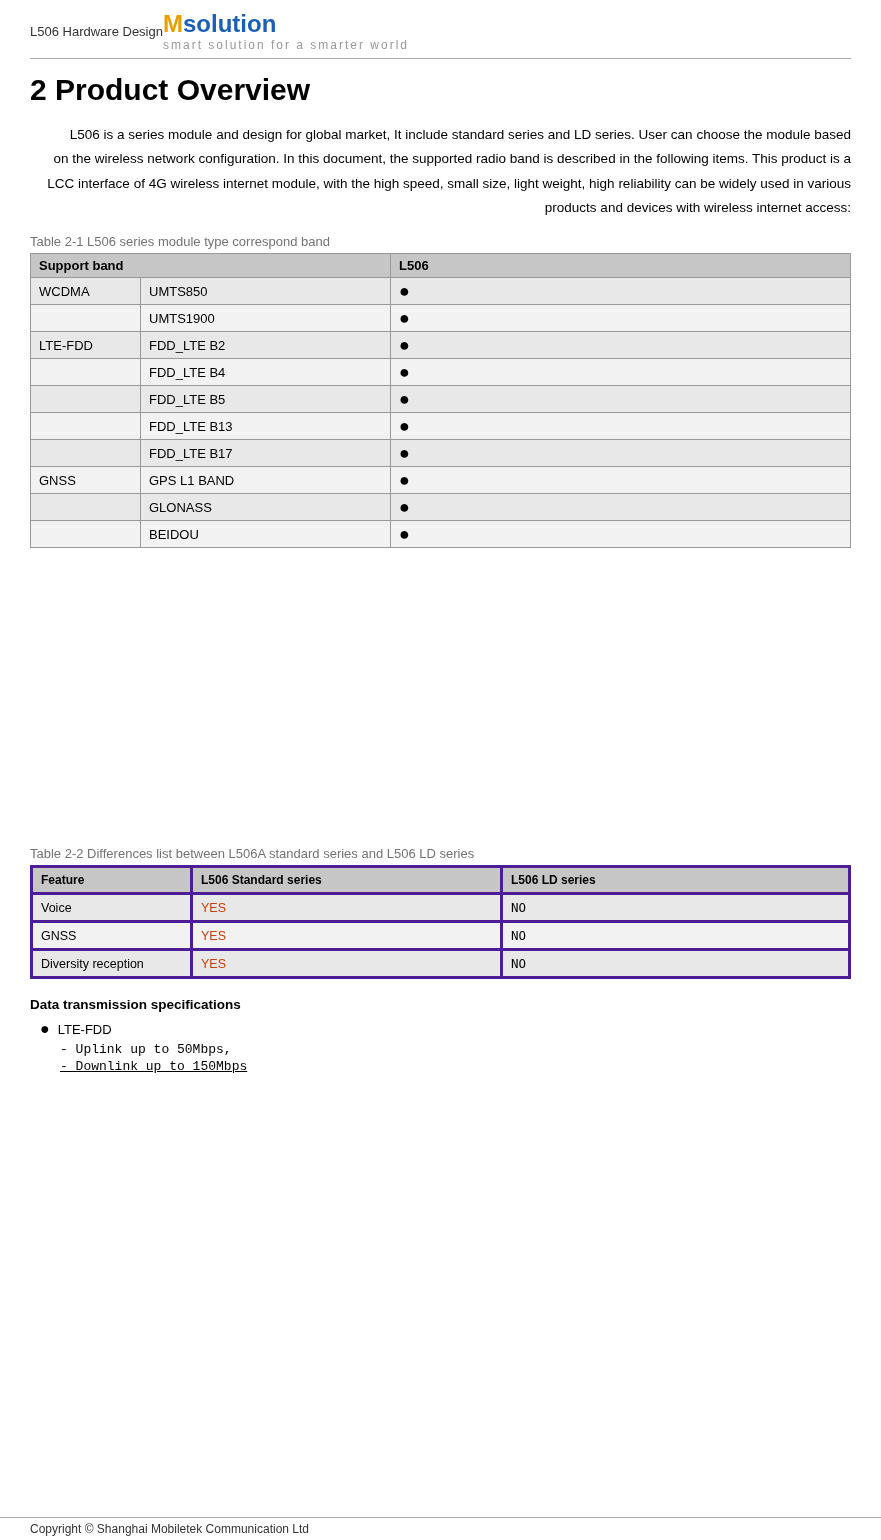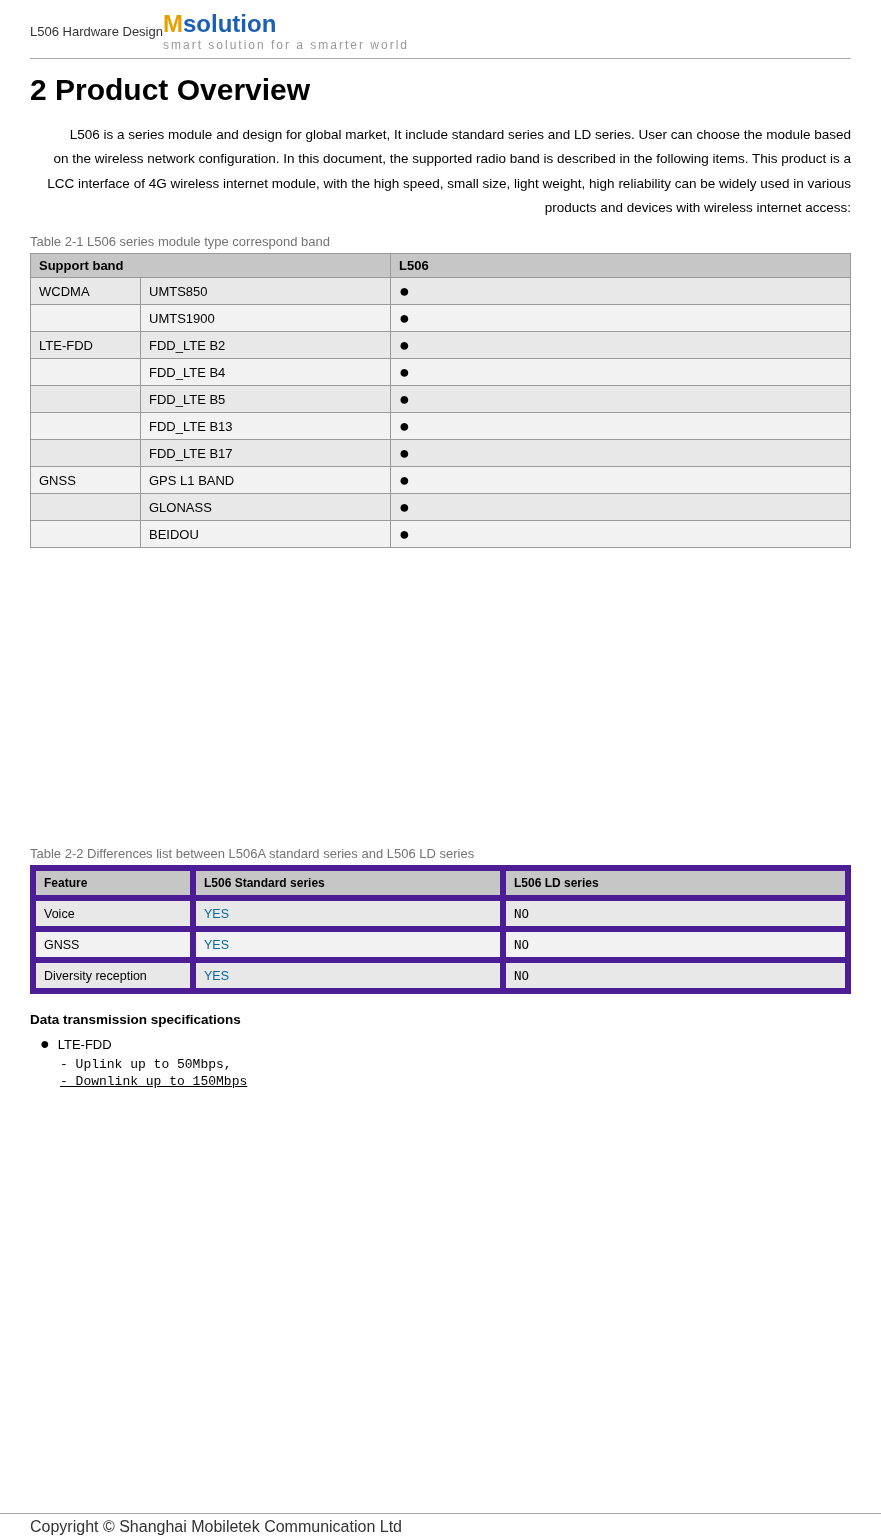--- a/index.html
+++ b/index.html
@@ -81,37 +81,37 @@
     .data-table .data-row-alt td {
       background: #f2f2f2;
     }
     .bullet-dot {
       font-size: 18px;
       line-height: 1;
     }
 
     
     .table2 th, .table2 td {
-      border: 6px solid #4c1d95;
+      border: 3px solid #4c1d95;
       padding: 5px 8px;
     }
     .table2 .header-row td {
       background: #c6c6c6;
       font-weight: bold;
       font-size: 12px;
     }
     .table2 .data-row td {
       background: #e8e8e8;
       font-size: 12.5px;
     }
     .table2 .data-row-alt td {
       background: #f2f2f2;
       font-size: 12.5px;
     }
-    .yes-text { color: #0369a1; font-weight: normal; }
+    .yes-text { color: #c2410c; font-weight: normal; }
     .no-text { color: #000; font-weight: normal; font-family: monospace; }
 
     
     .spacer { height: 280px; }
 
     
     .data-transmission {
       margin-top: 10px;
     }
     .dt-heading {
@@ -143,21 +143,21 @@
     }
 
     
     .footer {
       position: absolute;
       bottom: 0;
       left: 0;
       right: 0;
       border-top: 1px solid #aaa;
       padding: 4px 30px;
-      font-size: 16px;
+      font-size: 12px;
       color: #333;
     }
   </style>
 </head>
 <body>
 
 <div class="page-container">
 
   <div class="header">
     <span class="header-title">L506 Hardware Design</span>

